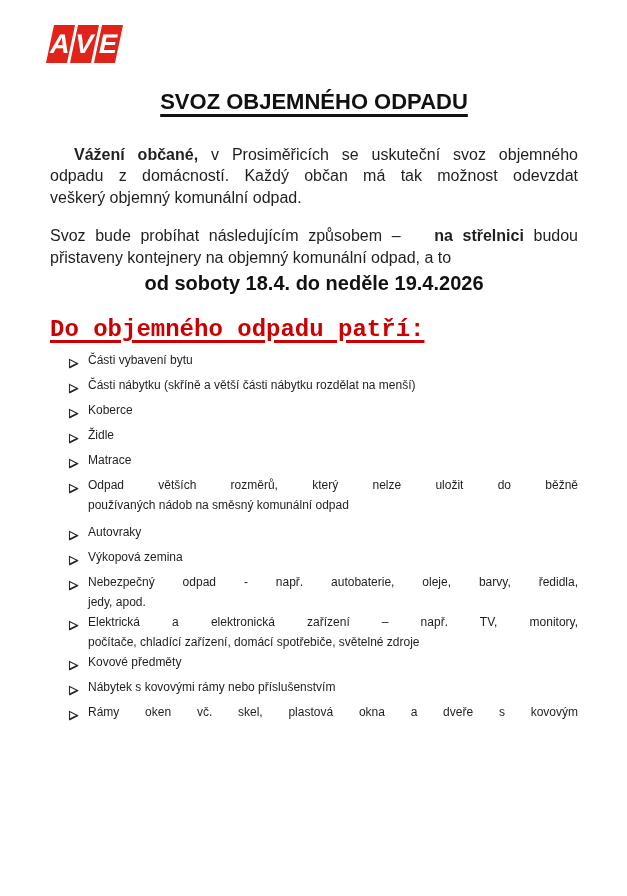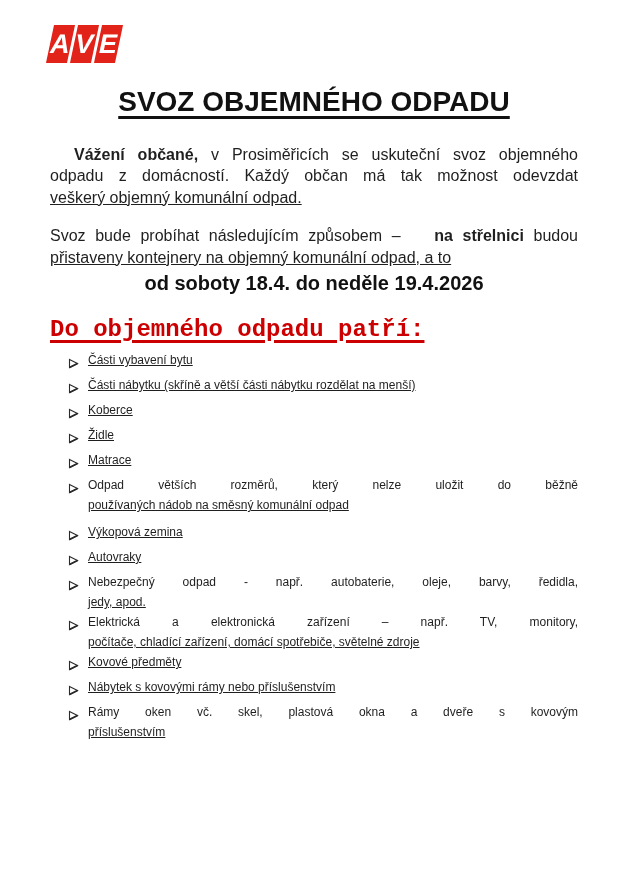--- a/index.html
+++ b/index.html
@@ -18,29 +18,29 @@
   .logo { display:flex; gap:3px; padding-top:25px; margin-left:0px; height:40px; }
   .logo-block {
     width:21px; height:38px;
     background:var(--logo-red, #E2231A);
     transform:skewX(-12deg);
     display:flex; align-items:center; justify-content:center;
   }
   .logo-letter { color:#ffffff; font-weight:bold; font-size:27px; line-height:1; }
 
   
-  .title { margin-top:20px; font-size:28px; line-height:34px; font-weight:bold; text-align:center; color:#111; }
+  .title { margin-top:20px; font-size:22px; line-height:34px; font-weight:bold; text-align:center; color:#111; }
   .title-u { text-decoration:underline; text-decoration-thickness:3px; text-underline-offset:5px; }
 
   
   .para { font-size:16px; line-height:21.4px; }
   .para-intro { margin-top:25px; }
   .para-how { margin-top:17px; }
   .jline { text-align:justify; text-align-last:justify; }
-  .lline { text-align:left;text-decoration:underline; }
+  .lline { text-align:left; }
   .b { font-weight:bold;margin-left:24px; }
 
   
   .date-line { font-size:20px; line-height:30px; font-weight:bold; text-align:center; color:#111; }
 
   
   .red-h { font-size:24px; line-height:27px; font-weight:bold; color:var(--heading-red, #CC0000);font-family:Liberation Mono, monospace; }
   .red-h-1 { margin-top:18px; }
   .red-h-2 { margin-top:13px; }
   .red-u { text-decoration:underline; text-decoration-thickness:2.5px; text-underline-offset:4px; }
@@ -149,30 +149,30 @@
     </div>
 
 
     <div class="list">
       <div class="li">
         <span class="li-bullet"><svg width="11" height="11" viewBox="0 0 11 11">
               <path d="M1.5 1.5 L9.5 5.5 L1.5 9.5 Z" fill="#ffffff" stroke="#2a2a2a" stroke-width="1.1"></path>
               <path d="M1.5 9.5 L9.5 5.5" fill="none" stroke="#2a2a2a" stroke-width="1.8"></path>
             </svg></span>
         <div class="li-text">
+            <div class="lline">Autovraky</div>
+          </div>
+      </div>
+      <div class="li">
+        <span class="li-bullet"><svg width="11" height="11" viewBox="0 0 11 11">
+              <path d="M1.5 1.5 L9.5 5.5 L1.5 9.5 Z" fill="#ffffff" stroke="#2a2a2a" stroke-width="1.1"></path>
+              <path d="M1.5 9.5 L9.5 5.5" fill="none" stroke="#2a2a2a" stroke-width="1.8"></path>
+            </svg></span>
+        <div class="li-text">
             <div class="lline">Výkopová zemina</div>
-          </div>
-      </div>
-      <div class="li">
-        <span class="li-bullet"><svg width="11" height="11" viewBox="0 0 11 11">
-              <path d="M1.5 1.5 L9.5 5.5 L1.5 9.5 Z" fill="#ffffff" stroke="#2a2a2a" stroke-width="1.1"></path>
-              <path d="M1.5 9.5 L9.5 5.5" fill="none" stroke="#2a2a2a" stroke-width="1.8"></path>
-            </svg></span>
-        <div class="li-text">
-            <div class="lline">Autovraky</div>
           </div>
       </div>
       <div class="li">
         <span class="li-bullet"><svg width="11" height="11" viewBox="0 0 11 11">
               <path d="M1.5 1.5 L9.5 5.5 L1.5 9.5 Z" fill="#ffffff" stroke="#2a2a2a" stroke-width="1.1"></path>
               <path d="M1.5 9.5 L9.5 5.5" fill="none" stroke="#2a2a2a" stroke-width="1.8"></path>
             </svg></span>
         <div class="li-text">
           <div class="jline">Nebezpečný odpad - např. autobaterie, oleje, barvy, ředidla,</div>
           <div class="lline">jedy, apod.</div>
@@ -206,19 +206,18 @@
             <div class="lline">Nábytek s kovovými rámy nebo příslušenstvím</div>
           </div>
       </div>
       <div class="li">
         <span class="li-bullet"><svg width="11" height="11" viewBox="0 0 11 11">
               <path d="M1.5 1.5 L9.5 5.5 L1.5 9.5 Z" fill="#ffffff" stroke="#2a2a2a" stroke-width="1.1"></path>
               <path d="M1.5 9.5 L9.5 5.5" fill="none" stroke="#2a2a2a" stroke-width="1.8"></path>
             </svg></span>
         <div class="li-text">
           <div class="jline">Rámy oken vč. skel, plastová okna a dveře s kovovým</div>
-          <div class="lline">příslušenstvím</div>
         </div>
       </div>
     </div>
 
   </div>
 </div>
 
 </body></html>

